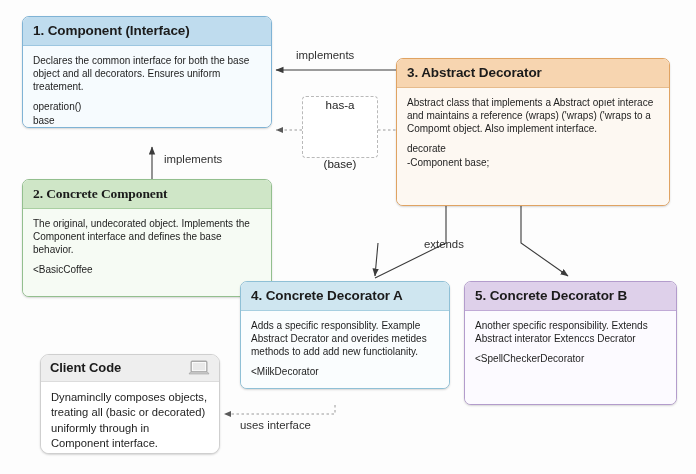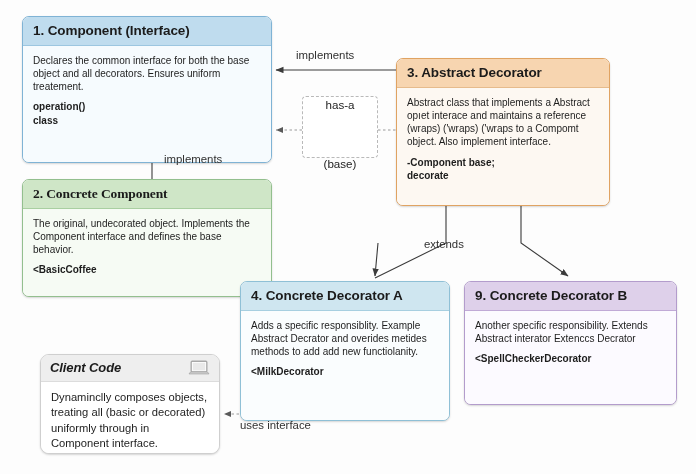--- a/index.html
+++ b/index.html
@@ -53,47 +53,46 @@
     color: #1d1d1d;
   }
   .node .body p {
     margin: 0;
   }
   .node .members {
     margin-top: 7px;
   }
   .node .members div {
     white-space: nowrap;
-    font-weight: bold;
   }
 
   
   #node-component {
-    left: 22px; top: 16px; width: 250px; height: 147px;
+    left: 22px; top: 16px; width: 250px; height: 112px;
     border: 1.4px solid #7fb3d5;
   }
   #node-component .hdr { background: #bfdcee; border-bottom: 1px solid #9cc6e0; }
   #node-component .body { background: #f6fbfe; height: 100%; }
 
   #node-concrete-component {
     left: 22px; top: 179px; width: 250px; height: 118px;
     border: 1.4px solid #93bf8e;
   }
   #node-concrete-component .hdr { background: #cfe6c7; border-bottom: 1px solid #a9cfa1; font-family: Liberation Serif, serif; }
   #node-concrete-component .body { background: #f6fbf4; height: 100%; }
 
   #node-abstract-decorator {
-    left: 396px; top: 58px; width: 214px; height: 148px;
+    left: 396px; top: 58px; width: 274px; height: 148px;
     border: 1.4px solid #e0a362;
   }
   #node-abstract-decorator .hdr { background: #f7d5b0; border-bottom: 1px solid #e6bb8c; }
   #node-abstract-decorator .body { background: #fdf8f2; height: 100%; }
 
   #node-decorator-a {
-    left: 240px; top: 281px; width: 210px; height: 140px;
+    left: 240px; top: 281px; width: 210px; height: 108px;
     border: 1.4px solid #8fc0d6;
   }
   #node-decorator-a .hdr { background: #cfe6f0; border-bottom: 1px solid #a7cfe0; }
   #node-decorator-a .body { background: #fafdfe; height: 100%; }
 
   #node-decorator-b {
     left: 464px; top: 281px; width: 213px; height: 124px;
     border: 1.4px solid #b39ccc;
   }
   #node-decorator-b .hdr { background: #ded0ea; border-bottom: 1px solid #c0a9d6; }
@@ -105,21 +104,20 @@
     border-radius: 9px;
   }
   #node-client-code .hdr {
     background: #eeeeee;
     border-bottom: 1px solid #dcdcdc;
     font-size: 13px;
     display: flex;
     align-items: center;
     justify-content: space-between;
     padding: 5px 9px;
-    font-style: italic;
   }
   #node-client-code .body {
     background: #ffffff;
     height: 100%;
     font-size: 11.2px;
     line-height: 1.38;
   }
   .laptop-icon { width: 22px; height: 16px; display: block; }
 
   
@@ -181,58 +179,58 @@
 
     <path d="M335,405 L335,414 L224,414" stroke="#9a9a9a" stroke-width="1" stroke-dasharray="2.5,2.5" fill="none" marker-end="url(#arw-dash)"></path>
   </svg>
 
   <div class="node" id="node-component">
     <div class="hdr">1. Component (Interface)</div>
     <div class="body">
       <p>Declares the common interface for both the base object and all decorators. Ensures uniform treatement.</p>
       <div class="members">
         <div>operation()</div>
-        <div>class</div>
+        <div>base</div>
       </div>
     </div>
   </div>
 
   <div class="node" id="node-concrete-component">
     <div class="hdr">2. Concrete Component</div>
     <div class="body">
       <p>The original, undecorated object. Implements the Component interface and defines the base behavior.</p>
       <div class="members">
         <div>&lt;BasicCoffee</div>
       </div>
     </div>
   </div>
 
   <div class="node" id="node-abstract-decorator">
     <div class="hdr">3. Abstract Decorator</div>
     <div class="body">
       <p>Abstract class that implements a Abstract opıet interace and maintains a reference (wraps) ('wraps) ('wraps to a Compomt object. Also implement interface.</p>
       <div class="members">
+        <div>decorate</div>
         <div>-Component base;</div>
-        <div>decorate</div>
       </div>
     </div>
   </div>
 
   <div class="node" id="node-decorator-a">
     <div class="hdr">4. Concrete Decorator A</div>
     <div class="body">
       <p>Adds a specific responsiblity. Example Abstract Decrator and overides metides methods to add add new functiolanity.</p>
       <div class="members">
         <div>&lt;MilkDecorator</div>
       </div>
     </div>
   </div>
 
   <div class="node" id="node-decorator-b">
-    <div class="hdr">9. Concrete Decorator B</div>
+    <div class="hdr">5. Concrete Decorator B</div>
     <div class="body">
       <p>Another specific responsibility. Extends Abstract interator Extenccs Decrator</p>
       <div class="members">
         <div>&lt;SpellCheckerDecorator</div>
       </div>
     </div>
   </div>
 
   <div class="node" id="node-client-code">
     <div class="hdr">

